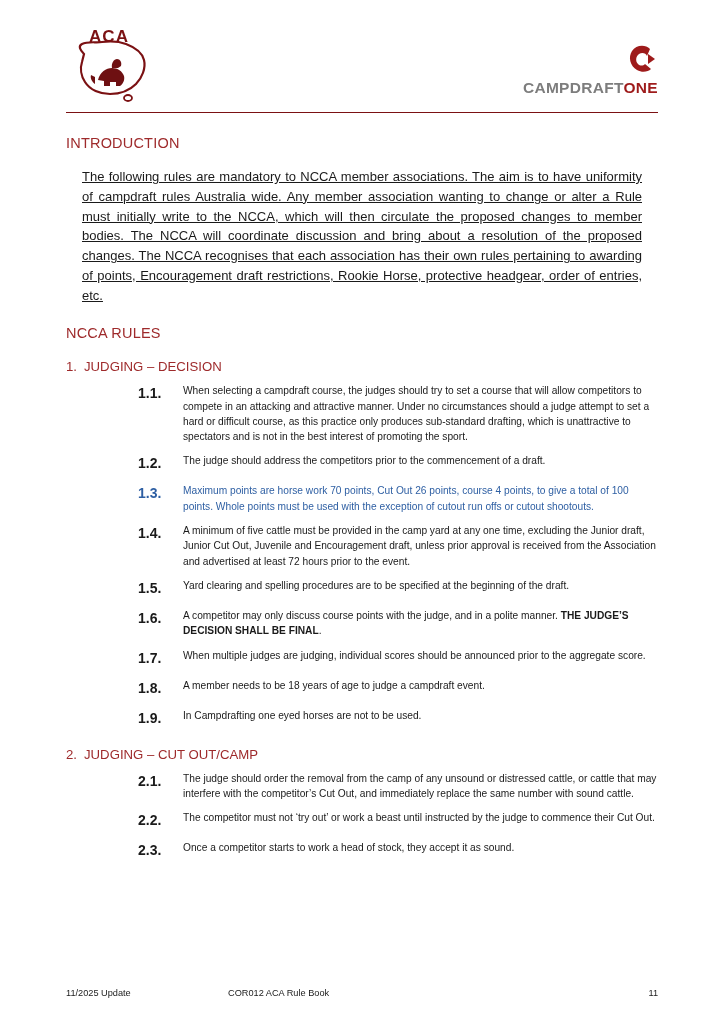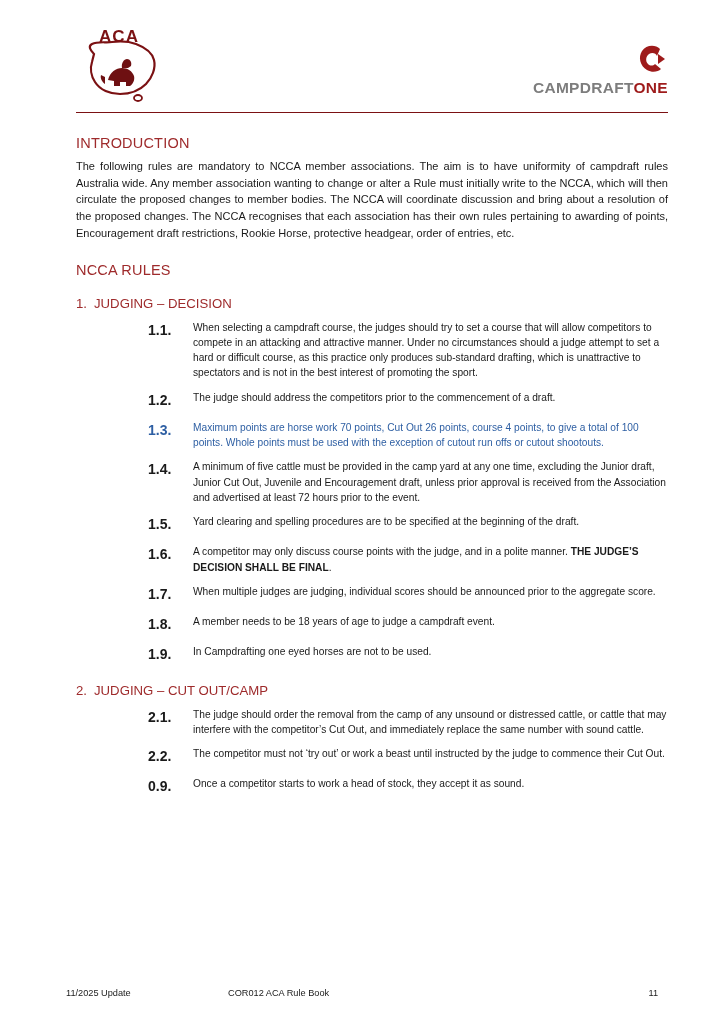--- a/index.html
+++ b/index.html
@@ -14,21 +14,21 @@
   .page {
     position: relative;
     width: 724px;
     height: 1024px;
     background: #ffffff;
     box-sizing: border-box;
     overflow: hidden;
   }
   .content {
     position: absolute;
-    left: 76px;
+    left: 66px;
     top: 28px;
     width: 592px;
   }
 
   
   .header {
     position: relative;
     height: 78px;
   }
   .aca-logo {
@@ -80,25 +80,26 @@
   h2.section-heading {
     color: #9e2a2b;
     font-size: 14.5px;
     font-weight: normal;
     margin: 22px 0 7px 0;
     letter-spacing: 0.2px;
   }
   h2.section-heading.tight { margin-top: 20px; }
 
   p.intro {
-    font-size: 11px;
+    font-size: 13px;
     line-height: 1.52;
     text-align: justify;
-    margin: 0;
-    color: #1a1a1a;
+    margin: 16px;
+    color: #1a1a1a;
+    text-decoration: underline;
   }
 
   h3.numbered-heading {
     color: #9e2a2b;
     font-size: 13.2px;
     font-weight: normal;
     margin: 18px 0 9px 0;
   }
   h3.numbered-heading .num { margin-right: 7px; }
 
@@ -231,21 +232,21 @@
         <h3 class="numbered-heading"><span class="num">2.</span><span>JUDGING – CUT OUT/CAMP</span></h3>
         <div class="rule">
           <div class="rnum">2.1.</div>
           <div class="rtext">The judge should order the removal from the camp of any unsound or distressed cattle, or cattle that may interfere with the competitor’s Cut Out, and immediately replace the same number with sound cattle.</div>
         </div>
         <div class="rule">
           <div class="rnum">2.2.</div>
           <div class="rtext">The competitor must not ‘try out’ or work a beast until instructed by the judge to commence their Cut Out.</div>
         </div>
         <div class="rule">
-          <div class="rnum">0.9.</div>
+          <div class="rnum">2.3.</div>
           <div class="rtext">Once a competitor starts to work a head of stock, they accept it as sound.</div>
         </div>
       </div>
 
   </div>
 
   <div class="footer">
     <div class="f-left">11/2025 Update</div>
     <div class="f-center">COR012 ACA Rule Book</div>
     <div class="f-right">11</div>

